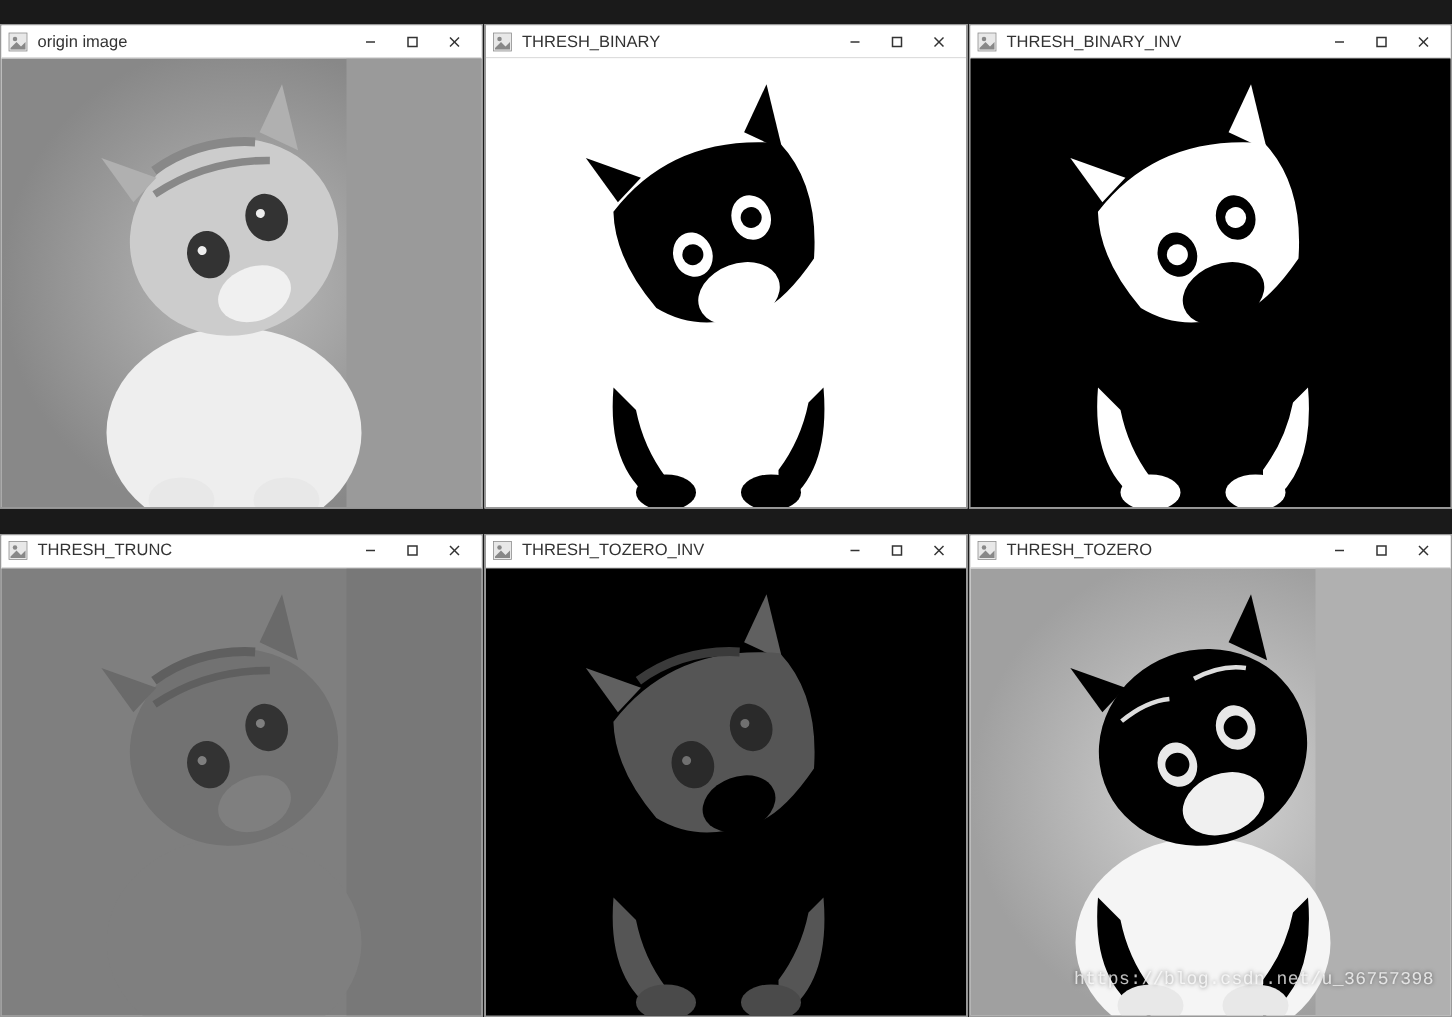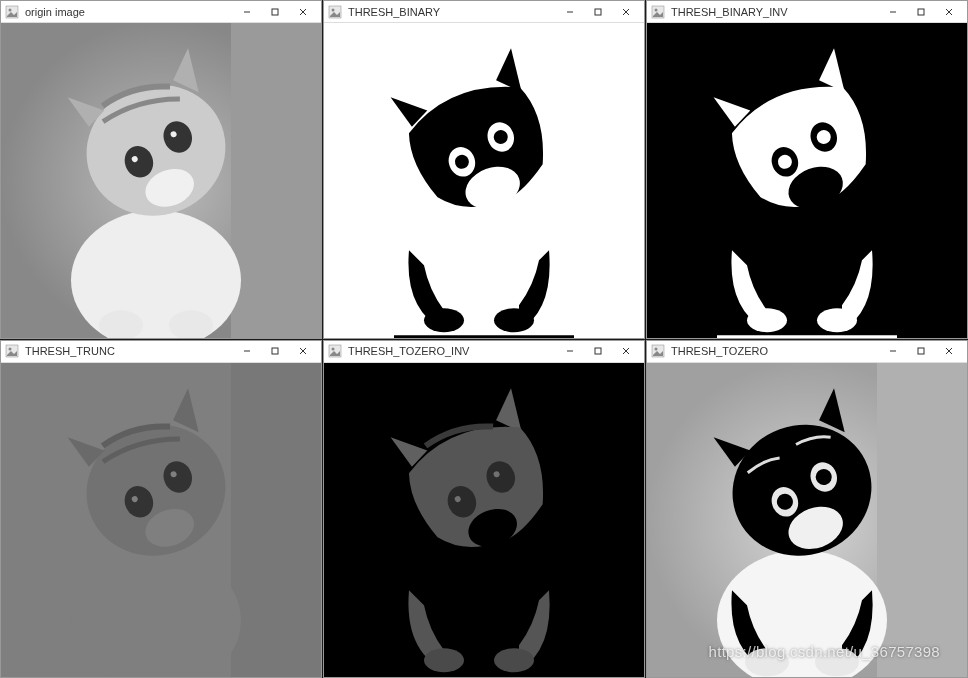--- a/index.html
+++ b/index.html
@@ -18,20 +18,21 @@
       grid-template-rows: repeat(2, 1fr);
       gap: 1px;
       overflow: hidden;
       position: relative;
     }
     .window {
       background: #fff;
       display: flex;
       flex-direction: column;
       border: 1px solid #999;
+      margin-top: 16px;
     }
     .titlebar {
       height: 22px;
       background: #fff;
       display: flex;
       align-items: center;
       padding: 0 4px;
       border-bottom: 1px solid #ddd;
       flex-shrink: 0;
     }
@@ -97,24 +98,24 @@
     }
     
     .cat-svg {
       position: absolute;
       width: 100%;
       height: 100%;
     }
     .watermark {
       position: absolute;
       bottom: 18px;
-      right: 28px;
+      right: 12px;
       color: rgba(255,255,255,0.75);
-      font-size: 15px;
-      font-family: Liberation Sans, sans-serif;
+      font-size: 12px;
+      font-family: Liberation Mono, monospace;
       text-shadow: 0 0 3px rgba(0,0,0,0.5);
       letter-spacing: 0.3px;
       pointer-events: none;
       z-index: 100;
     }
   </style>
 </head>
 <body>
 
 <div class="window">

